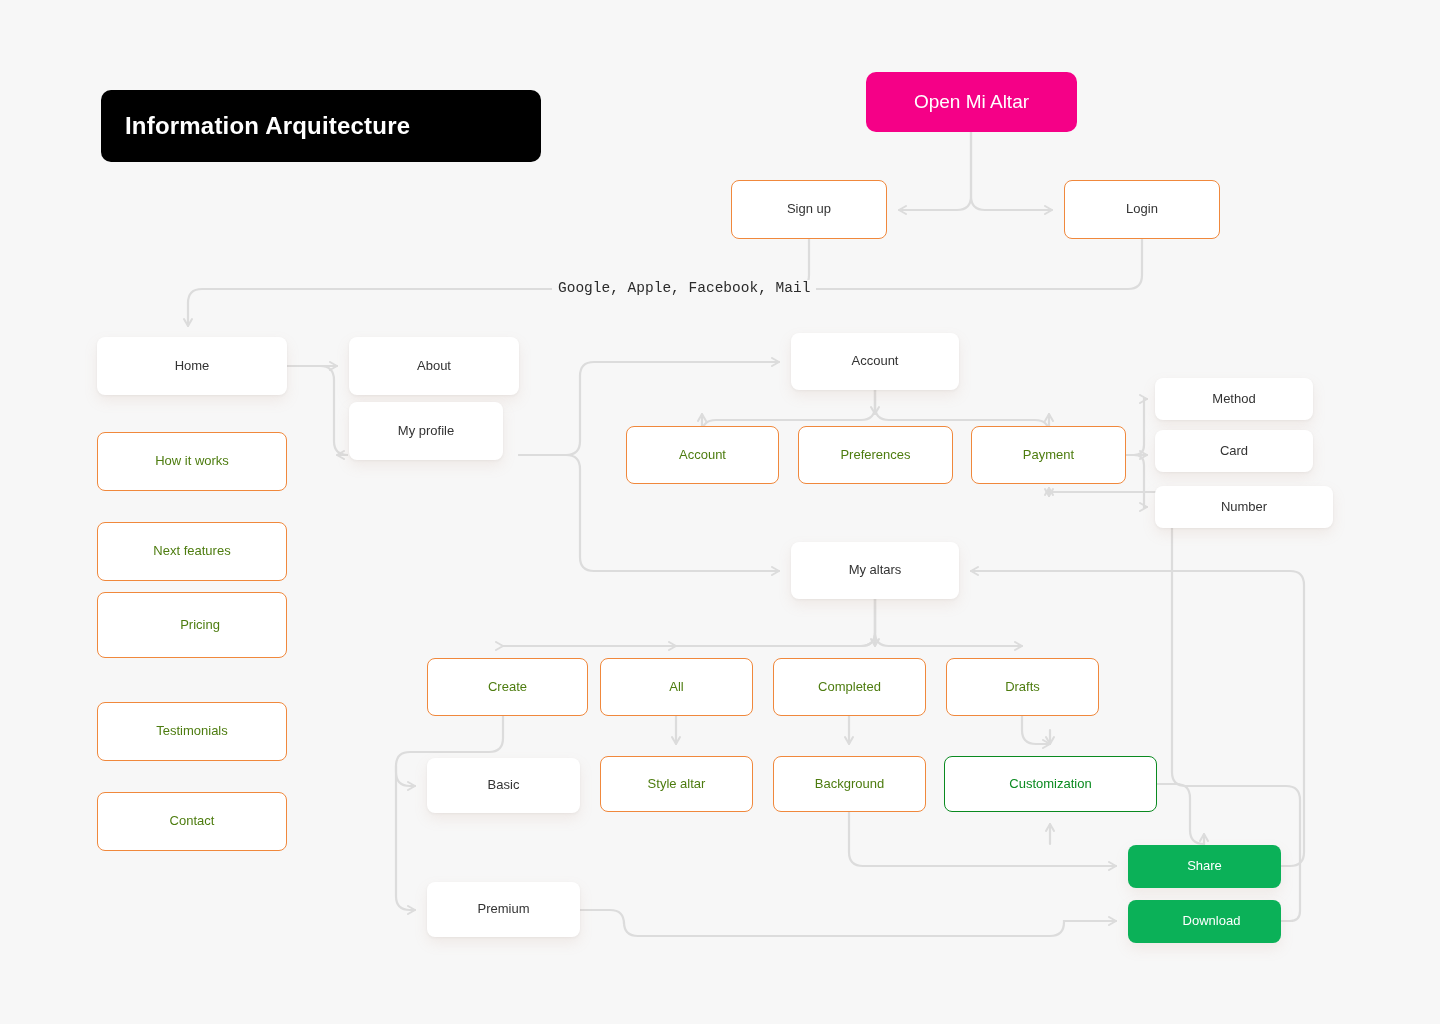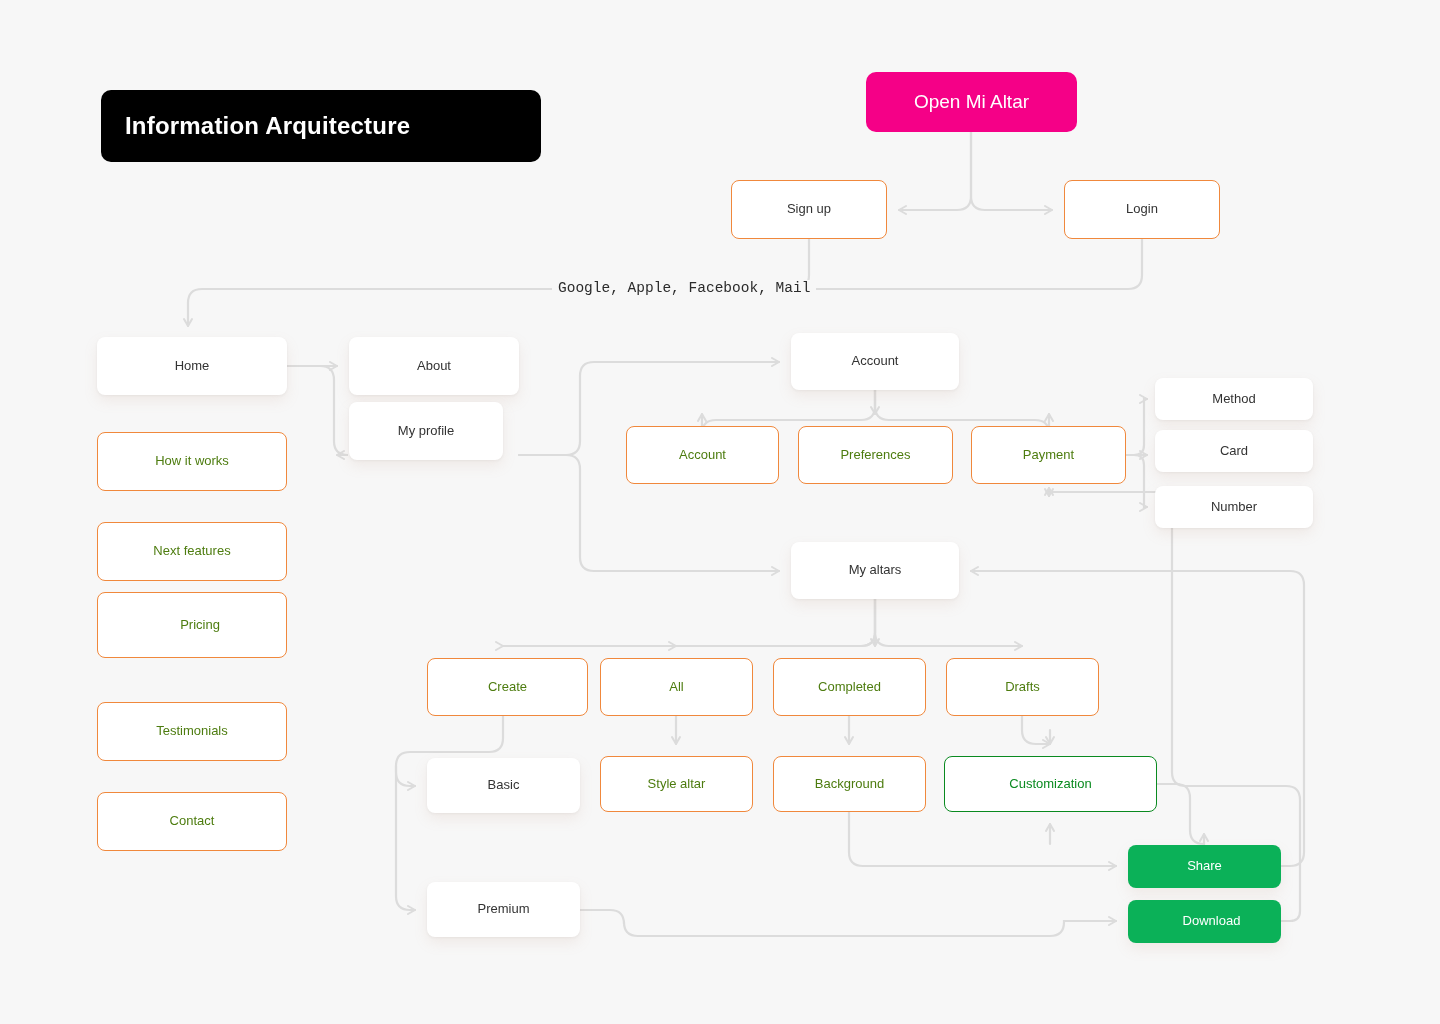--- a/index.html
+++ b/index.html
@@ -162,21 +162,21 @@
   <div class="node plain" style="left:349px;top:402px;width:154px;height:58px;">My profile</div>
 
   <div class="node plain" style="left:791px;top:333px;width:168px;height:57px;">Account</div>
 
   <div class="node orange" style="left:626px;top:426px;width:153px;height:58px;">Account</div>
   <div class="node orange" style="left:798px;top:426px;width:155px;height:58px;">Preferences</div>
   <div class="node orange" style="left:971px;top:426px;width:155px;height:58px;">Payment</div>
 
   <div class="node plain" style="left:1155px;top:378px;width:158px;height:42px;">Method</div>
   <div class="node plain" style="left:1155px;top:430px;width:158px;height:42px;">Card</div>
-  <div class="node plain" style="left:1155px;top:486px;width:158px;height:42px;">Number</div>
+  <div class="node plain" style="left:1155px;top:486px;width:178px;height:42px;">Number</div>
 
   <div class="node plain" style="left:791px;top:542px;width:168px;height:57px;">My altars</div>
 
   <div class="node orange" style="left:427px;top:658px;width:161px;height:58px;">Create</div>
   <div class="node orange" style="left:600px;top:658px;width:153px;height:58px;">All</div>
   <div class="node orange" style="left:773px;top:658px;width:153px;height:58px;">Completed</div>
   <div class="node orange" style="left:946px;top:658px;width:153px;height:58px;">Drafts</div>
 
   <div class="node plain" style="left:427px;top:758px;width:153px;height:55px;">Basic</div>
   <div class="node orange" style="left:600px;top:756px;width:153px;height:56px;">Style altar</div>

